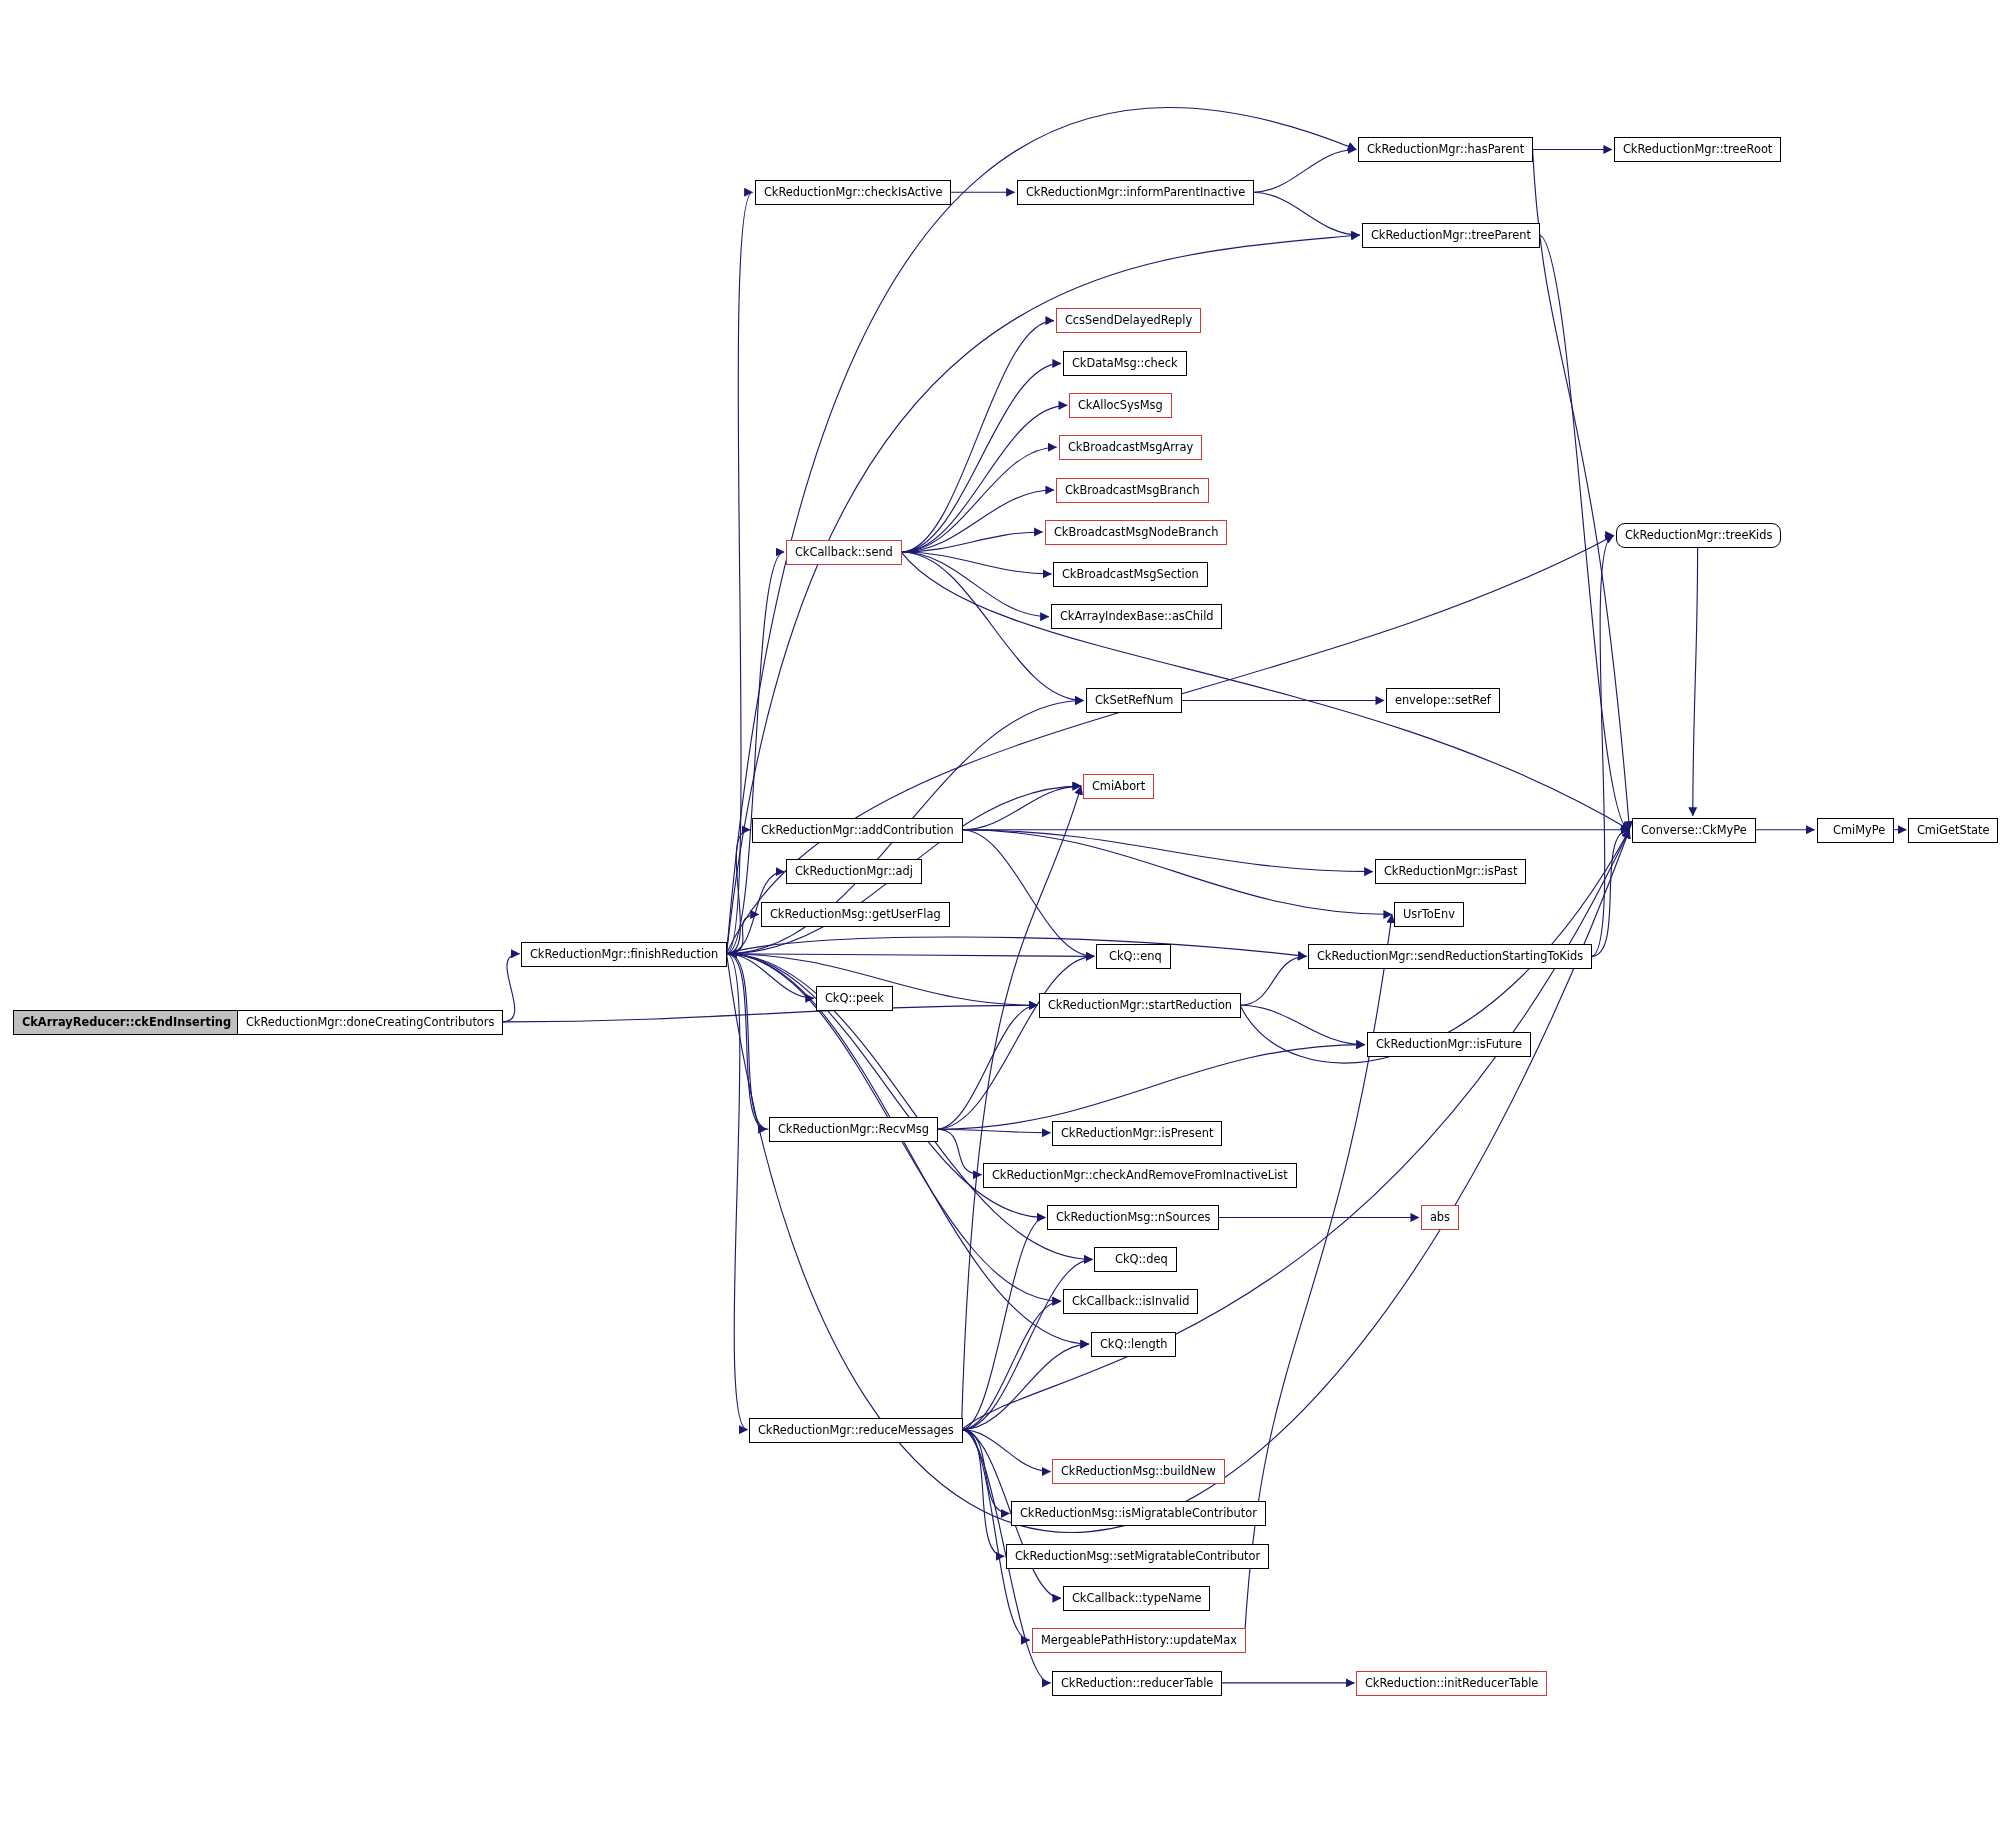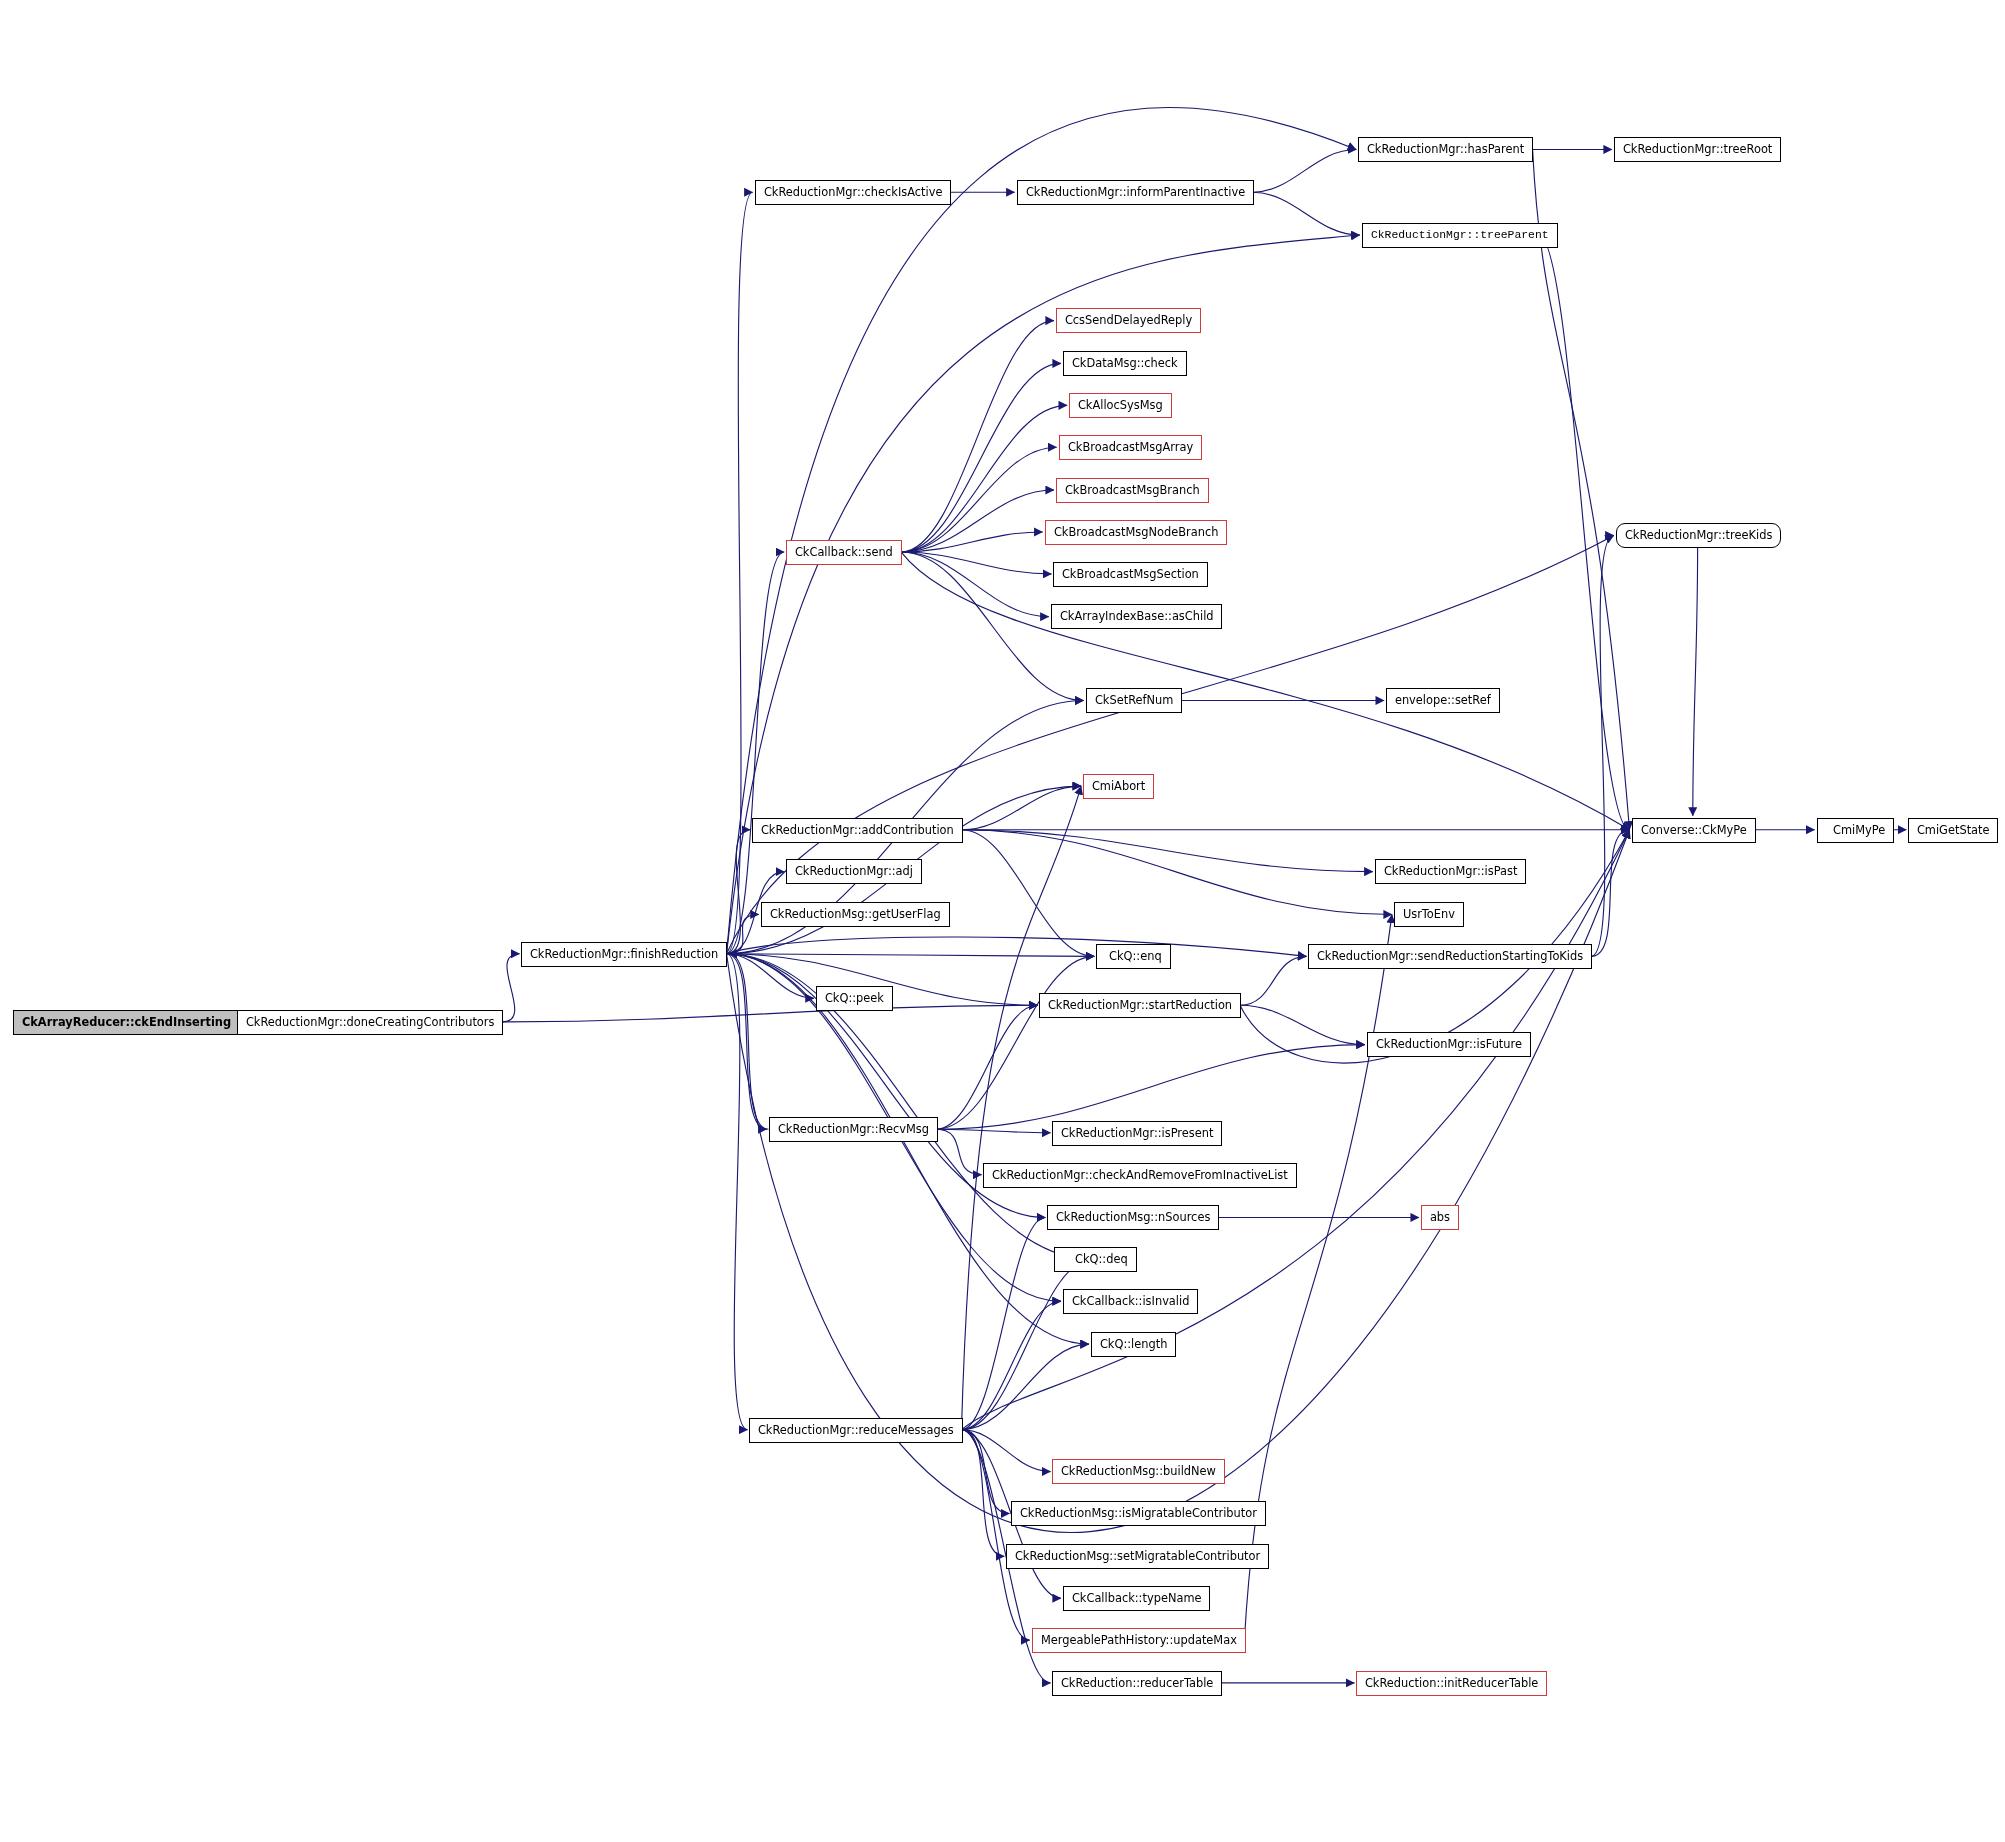--- a/index.html
+++ b/index.html
@@ -116,21 +116,21 @@
       </g>
   </svg>
   <div id="nodes">
       <div class="node root" style="left: 13px; top: 1010px;">CkArrayReducer::ckEndInserting</div>
       <div class="node" style="left: 237px; top: 1010px;">CkReductionMgr::doneCreatingContributors</div>
       <div class="node" style="left: 521px; top: 942px;">CkReductionMgr::finishReduction</div>
       <div class="node" style="left: 755px; top: 180px;">CkReductionMgr::checkIsActive</div>
       <div class="node" style="left: 1017px; top: 180px;">CkReductionMgr::informParentInactive</div>
       <div class="node" style="left: 1358px; top: 137px;">CkReductionMgr::hasParent</div>
       <div class="node" style="left: 1614px; top: 137px;">CkReductionMgr::treeRoot</div>
-      <div class="node" style="left: 1362px; top: 223px; font-family: Liberation Mono, monospace;">CkReductionMgr::treeParent</div>
+      <div class="node" style="left: 1362px; top: 223px;">CkReductionMgr::treeParent</div>
       <div class="node hot" style="left: 1056px; top: 308px;">CcsSendDelayedReply</div>
       <div class="node" style="left: 1063px; top: 351px;">CkDataMsg::check</div>
       <div class="node hot" style="left: 1069px; top: 393px;">CkAllocSysMsg</div>
       <div class="node hot" style="left: 1059px; top: 435px;">CkBroadcastMsgArray</div>
       <div class="node hot" style="left: 1056px; top: 478px;">CkBroadcastMsgBranch</div>
       <div class="node hot" style="left: 1045px; top: 520px;">CkBroadcastMsgNodeBranch</div>
       <div class="node" style="left: 1053px; top: 562px;">CkBroadcastMsgSection</div>
       <div class="node" style="left: 1051px; top: 604px;">CkArrayIndexBase::asChild</div>
       <div class="node hot" style="left: 786px; top: 540px;">CkCallback::send</div>
       <div class="node" style="left: 1086px; top: 688px;">CkSetRefNum</div>
@@ -147,21 +147,21 @@
       <div class="node" style="left: 1308px; top: 944px;">CkReductionMgr::sendReductionStartingToKids</div>
       <div class="node" style="left: 1096px; top: 944px; padding-left: 12px;">CkQ::enq</div>
       <div class="node" style="left: 816px; top: 986px;">CkQ::peek</div>
       <div class="node" style="left: 1039px; top: 993px;">CkReductionMgr::startReduction</div>
       <div class="node" style="left: 1367px; top: 1032px;">CkReductionMgr::isFuture</div>
       <div class="node" style="left: 769px; top: 1117px;">CkReductionMgr::RecvMsg</div>
       <div class="node" style="left: 1052px; top: 1121px;">CkReductionMgr::isPresent</div>
       <div class="node" style="left: 983px; top: 1163px;">CkReductionMgr::checkAndRemoveFromInactiveList</div>
       <div class="node" style="left: 1047px; top: 1205px;">CkReductionMsg::nSources</div>
       <div class="node hot" style="left: 1421px; top: 1205px;">abs</div>
-      <div class="node" style="left: 1054px; top: 1247px; padding-left: 20px;">CkQ::deq</div>
+      <div class="node" style="left: 1094px; top: 1247px; padding-left: 20px;">CkQ::deq</div>
       <div class="node" style="left: 1063px; top: 1289px;">CkCallback::isInvalid</div>
       <div class="node" style="left: 1091px; top: 1332px;">CkQ::length</div>
       <div class="node" style="left: 749px; top: 1418px;">CkReductionMgr::reduceMessages</div>
       <div class="node hot" style="left: 1052px; top: 1459px;">CkReductionMsg::buildNew</div>
       <div class="node" style="left: 1011px; top: 1501px;">CkReductionMsg::isMigratableContributor</div>
       <div class="node" style="left: 1006px; top: 1544px;">CkReductionMsg::setMigratableContributor</div>
       <div class="node" style="left: 1063px; top: 1586px;">CkCallback::typeName</div>
       <div class="node hot" style="left: 1032px; top: 1628px;">MergeablePathHistory::updateMax</div>
       <div class="node" style="left: 1052px; top: 1671px;">CkReduction::reducerTable</div>
       <div class="node hot" style="left: 1356px; top: 1671px;">CkReduction::initReducerTable</div>

